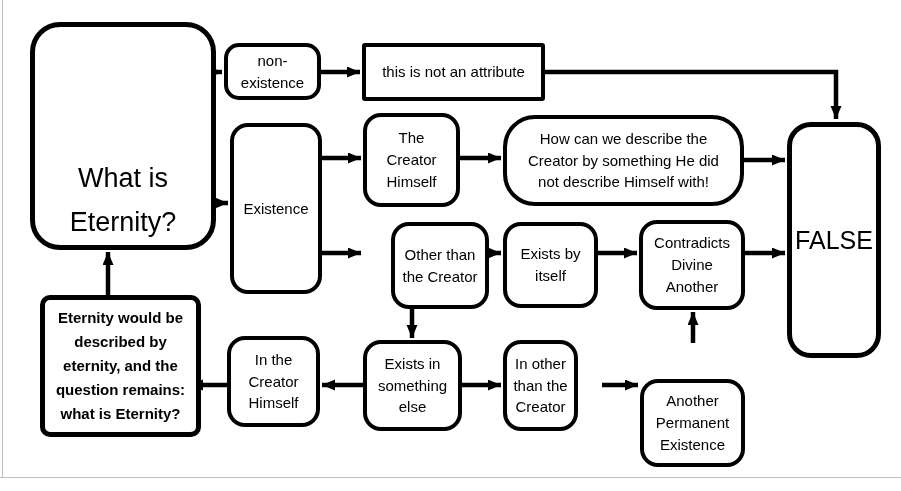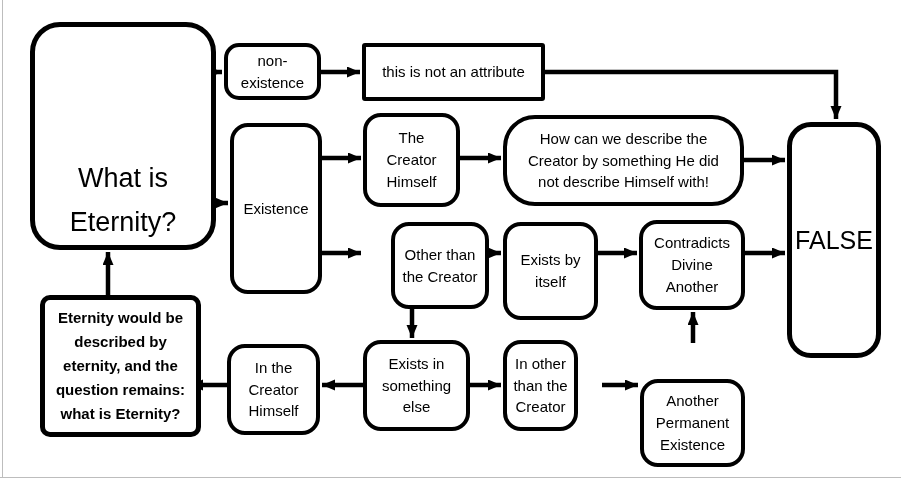--- a/index.html
+++ b/index.html
@@ -26,26 +26,26 @@
     z-index:2;
   }
   .lbl{white-space:pre-line;}
   .n-root{left:30px;top:22px;width:186px;height:228px;border-width:5px;border-radius:30px;font-size:27px;line-height:1.65;align-items:flex-end;}
   .n-nonex{left:224px;top:43px;width:97px;height:57px;border-radius:15px;}
   .n-notattr{left:362px;top:43px;width:183px;height:58px;border-radius:3px;}
   .n-exist{left:230px;top:123px;width:92px;height:171px;}
   .n-creator{left:363px;top:113px;width:97px;height:94px;}
   .n-how{left:503px;top:115px;width:241px;height:91px;border-radius:32px;}
   .n-other{left:363px;top:222px;width:98px;height:87px;margin-left:28px;}
-  .n-byitself{left:503px;top:222px;width:95px;height:98px;}
+  .n-byitself{left:503px;top:222px;width:95px;height:86px;}
   .n-contra{left:639px;top:220px;width:106px;height:90px;}
   .n-false{left:787px;top:122px;width:94px;height:236px;border-width:5px;border-radius:24px;font-size:25px;}
   .n-loop{left:40px;top:295px;width:161px;height:142px;border-width:5px;border-radius:10px;font-weight:700;line-height:1.6;}
-  .n-increator{left:227px;top:344px;width:93px;height:91px;}
-  .n-inelse{left:363px;top:340px;width:107px;height:91px;}
+  .n-increator{left:227px;top:336px;width:93px;height:91px;}
+  .n-inelse{left:363px;top:340px;width:99px;height:91px;}
   .n-inother{left:503px;top:340px;width:75px;height:91px;}
   .n-another{left:640px;top:343px;width:105px;height:88px;margin-top:36px;}
   #connector-layer{position:absolute;left:0;top:0;width:901px;height:491px;z-index:1;}
   #connector-layer polyline{fill:none;stroke:#000;stroke-width:4.5;}
   .edge-v{position:absolute;left:2px;top:0;width:1px;height:478px;background:#bdbdbd;z-index:0;}
   .edge-h{position:absolute;left:0;top:477px;width:901px;height:1px;background:#bdbdbd;z-index:0;}
 </style>
 </head>
 <body>
 

